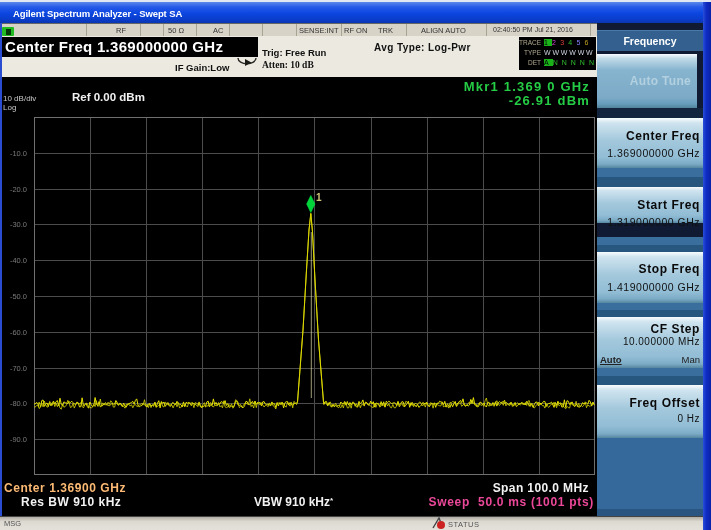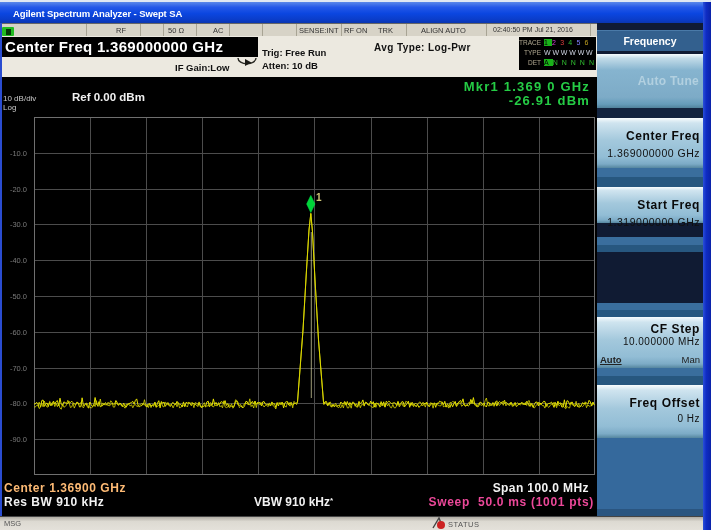--- a/index.html
+++ b/index.html
@@ -44,21 +44,21 @@
 <div class="abs" style="left:0;top:36px;width:598px;height:41px;background:#ece9e0;">
  <div class="abs" style="left:2px;top:1px;width:256px;height:20px;background:#000;">
    <div class="abs" style="left:3px;top:1px;color:#fff;font-weight:bold;font-size:15px;letter-spacing:0.3px;">Center Freq 1.369000000 GHz</div>
  </div>
  <div class="abs" style="left:175px;top:26px;font-size:9.5px;font-weight:bold;color:#111;">IF Gain:Low</div>
  <svg class="abs" style="left:236px;top:19px;" width="22" height="14" viewBox="0 0 22 14">
    <path d="M2 3 A 9 5.8 0 0 0 20 3" fill="none" stroke="#2a2a24" stroke-width="1.4"></path>
    <path d="M9 4 L15.5 7.5 L9 11 z" fill="#1a1a16"></path>
  </svg>
  <div class="abs" style="left:262px;top:11px;font-size:9.5px;font-weight:bold;color:#111;">Trig: Free Run</div>
- <div class="abs" style="left:262px;top:24px;font-size:9.5px;font-weight:bold;color:#111;">Atten: 10 dB</div>
+ <div class="abs" style="left:262px;top:24px;font-size:9.5px;font-weight:bold;color:#111;font-family:Liberation Serif, serif;">Atten: 10 dB</div>
  <div class="abs" style="left:374px;top:6px;font-size:10px;letter-spacing:0.4px;font-weight:bold;color:#111;">Avg Type: Log-Pwr</div>
 
  <div class="abs" style="left:519px;top:1px;width:77px;height:33px;background:#000;font-size:7px;">
    <div class="abs" style="right:55px;top:2px;color:#b0a890;font-size:6.5px;">TRACE</div>
    <div class="abs" style="left:25px;top:2px;letter-spacing:4.2px;"><span style="background:#19b219;color:#000;">1</span><span style="color:#d040d0;">2</span><span style="color:#e04040;">3</span><span style="color:#30c030;">4</span><span style="color:#8080ff;">5</span><span style="color:#c0a020;">6</span></div>
    <div class="abs" style="right:55px;top:12px;color:#b0a890;font-size:6.5px;">TYPE</div>
    <div class="abs" style="left:25px;top:12px;color:#cfd4e2;letter-spacing:1.8px;">WWWWWW</div>
    <div class="abs" style="right:55px;top:22px;color:#b0a890;font-size:6.5px;">DET</div>
    <div class="abs" style="left:25px;top:22px;letter-spacing:4.0px;"><span style="background:#19b219;color:#000;">A</span><span style="color:#30c030;">N</span><span style="color:#30c030;">N</span><span style="color:#30c030;">N</span><span style="color:#30c030;">N</span><span style="color:#30c030;">N</span></div>
  </div>
@@ -107,54 +107,58 @@
   <text x="27" y="263.0" fill="#7a7a7a" font-size="7.5" text-anchor="end" font-family="Liberation Sans">-40.0</text>
   <text x="27" y="299.0" fill="#7a7a7a" font-size="7.5" text-anchor="end" font-family="Liberation Sans">-50.0</text>
   <text x="27" y="335.0" fill="#7a7a7a" font-size="7.5" text-anchor="end" font-family="Liberation Sans">-60.0</text>
   <text x="27" y="371.0" fill="#7a7a7a" font-size="7.5" text-anchor="end" font-family="Liberation Sans">-70.0</text>
   <text x="27" y="406.0" fill="#7a7a7a" font-size="7.5" text-anchor="end" font-family="Liberation Sans">-80.0</text>
   <text x="27" y="442.0" fill="#7a7a7a" font-size="7.5" text-anchor="end" font-family="Liberation Sans">-90.0</text>
 </svg>
 
 <div class="abs" style="left:4px;top:481px;font-size:12px;letter-spacing:0.55px;font-weight:bold;color:#fdba74;">Center 1.36900 GHz</div>
 <div class="abs" style="left:395px;top:481px;width:194px;text-align:right;font-size:12px;letter-spacing:0.4px;font-weight:bold;color:#f2f2f2;">Span 100.0 MHz</div>
-<div class="abs" style="left:4px;top:495px;font-size:12px;letter-spacing:0.5px;font-weight:bold;color:#f2f2f2;">Res BW 910 kHz</div>
+<div class="abs" style="left:21px;top:495px;font-size:12px;letter-spacing:0.5px;font-weight:bold;color:#f2f2f2;">Res BW 910 kHz</div>
 <div class="abs" style="left:254px;top:495px;font-size:12px;font-weight:bold;color:#f2f2f2;">VBW 910 kHz<span style="font-size:8px;vertical-align:3px;">*</span></div>
 <div class="abs" style="left:355px;top:495px;width:239px;text-align:right;font-size:12px;letter-spacing:0.7px;font-weight:bold;color:#ec4899;">Sweep&nbsp; 50.0 ms (1001 pts)</div>
 
 <div class="abs" style="left:0;top:516px;width:711px;height:14px;background:linear-gradient(#b0aca4,#dddad2 35%,#e4e1da);border-top:1px solid #444;">
  <div class="abs" style="left:4px;top:2px;font-size:7.5px;color:#555;">MSG</div>
  <svg class="abs" style="left:431px;top:0px;" width="16" height="13" viewBox="0 0 16 13">
    <path d="M2 11 L8 1 L10 6" stroke="#444" fill="none" stroke-width="1.4"></path>
    <circle cx="10" cy="8" r="4" fill="#cc2222"></circle>
  </svg>
  <div class="abs" style="left:448px;top:3px;font-size:7.5px;color:#555;letter-spacing:0.5px;">STATUS</div>
 </div>
 
 <div class="abs" style="left:597px;top:23px;width:106px;height:493px;background:#101b33;">
  <div class="abs" style="left:0;top:7px;width:106px;height:21px;background:#33608e;border-top:1px solid #4a7aa8;">
    <div style="text-align:center;color:#fff;font-weight:bold;font-size:10.5px;margin-top:4px;">Frequency</div>
  </div>
 
- <div class="abs" style="left:0;top:31px;width:108px;height:54px;background:linear-gradient(180deg,#f6fbfd 0%,#c2dbe8 8%,#86b4cf 30%,#7dabc7 80%,#659cba 93%,#50829b 100%);">
+ <div class="abs" style="left:0;top:31px;width:100px;height:54px;background:linear-gradient(180deg,#f6fbfd 0%,#c2dbe8 8%,#86b4cf 30%,#7dabc7 80%,#659cba 93%,#50829b 100%);">
    <div class="abs" style="right:6px;top:20px;font-size:12px;letter-spacing:0.3px;font-weight:bold;color:#b2d0e0;">Auto Tune</div>
  </div>
  <div class="abs" style="left:0;top:85px;width:106px;height:10px;background:#13243f;"></div>
  <div class="abs" style="left:0;top:95px;width:106px;height:50px;background:linear-gradient(180deg,#f8fcfd 0%,#cfe4ef 10%,#a3c8dc 45%,#92bdd5 78%,#7cabc6 92%,#55869f 100%);padding-left:14px;">
       <div class="abs" style="right:3px;top:11px;font-size:12px;letter-spacing:0.6px;font-weight:bold;color:#0a0a0a;">Center Freq</div>
       <div class="abs" style="right:3px;top:29px;font-size:10.5px;letter-spacing:0.5px;color:#111;">1.369000000 GHz</div>
     </div>
  <div class="abs" style="left:0;top:145px;width:106px;height:9px;background:#3a6e9d;"></div>
     <div class="abs" style="left:0;top:154px;width:106px;height:10px;background:#27577f;"></div>
  <div class="abs" style="left:0;top:164px;width:106px;height:36px;background:linear-gradient(180deg,#f8fcfd 0%,#cfe4ef 10%,#a3c8dc 45%,#92bdd5 78%,#7cabc6 92%,#55869f 100%);">
       <div class="abs" style="right:3px;top:11px;font-size:12px;letter-spacing:0.6px;font-weight:bold;color:#0a0a0a;">Start Freq</div>
       <div class="abs" style="right:3px;top:29px;font-size:10.5px;letter-spacing:0.5px;color:#111;">1.319000000 GHz</div>
     </div>
  <div class="abs" style="left:0;top:214px;width:106px;height:8px;background:#3a6e9d;"></div>
     <div class="abs" style="left:0;top:222px;width:106px;height:7px;background:#27577f;"></div>
+ <div class="abs" style="left:0;top:229px;width:106px;height:51px;background:linear-gradient(180deg,#f8fcfd 0%,#cfe4ef 10%,#a3c8dc 45%,#92bdd5 78%,#7cabc6 92%,#55869f 100%);">
+      <div class="abs" style="right:3px;top:10px;font-size:12px;letter-spacing:0.6px;font-weight:bold;color:#0a0a0a;">Stop Freq</div>
+      <div class="abs" style="right:3px;top:29px;font-size:10.5px;letter-spacing:0.5px;color:#111;">1.419000000 GHz</div>
+    </div>
  <div class="abs" style="left:0;top:280px;width:106px;height:7px;background:#3a6e9d;"></div>
     <div class="abs" style="left:0;top:287px;width:106px;height:7px;background:#27577f;"></div>
  <div class="abs" style="left:0;top:294px;width:106px;height:51px;background:linear-gradient(180deg,#f8fcfd 0%,#cfe4ef 10%,#a3c8dc 45%,#92bdd5 78%,#7cabc6 92%,#55869f 100%);">
       <div class="abs" style="right:3px;top:5px;font-size:12px;letter-spacing:0.6px;font-weight:bold;color:#0a0a0a;">CF Step</div>
       <div class="abs" style="right:3px;top:19px;font-size:10px;letter-spacing:0.5px;color:#111;">10.000000 MHz</div>
       <div class="abs" style="left:3px;top:37px;font-size:9.5px;font-weight:bold;color:#222;text-decoration:underline;">Auto</div>
       <div class="abs" style="right:3px;top:37px;font-size:9.5px;color:#222;">Man</div>
     </div>
  <div class="abs" style="left:0;top:345px;width:106px;height:8px;background:#3a6e9d;"></div>
     <div class="abs" style="left:0;top:353px;width:106px;height:9px;background:#27577f;"></div>

